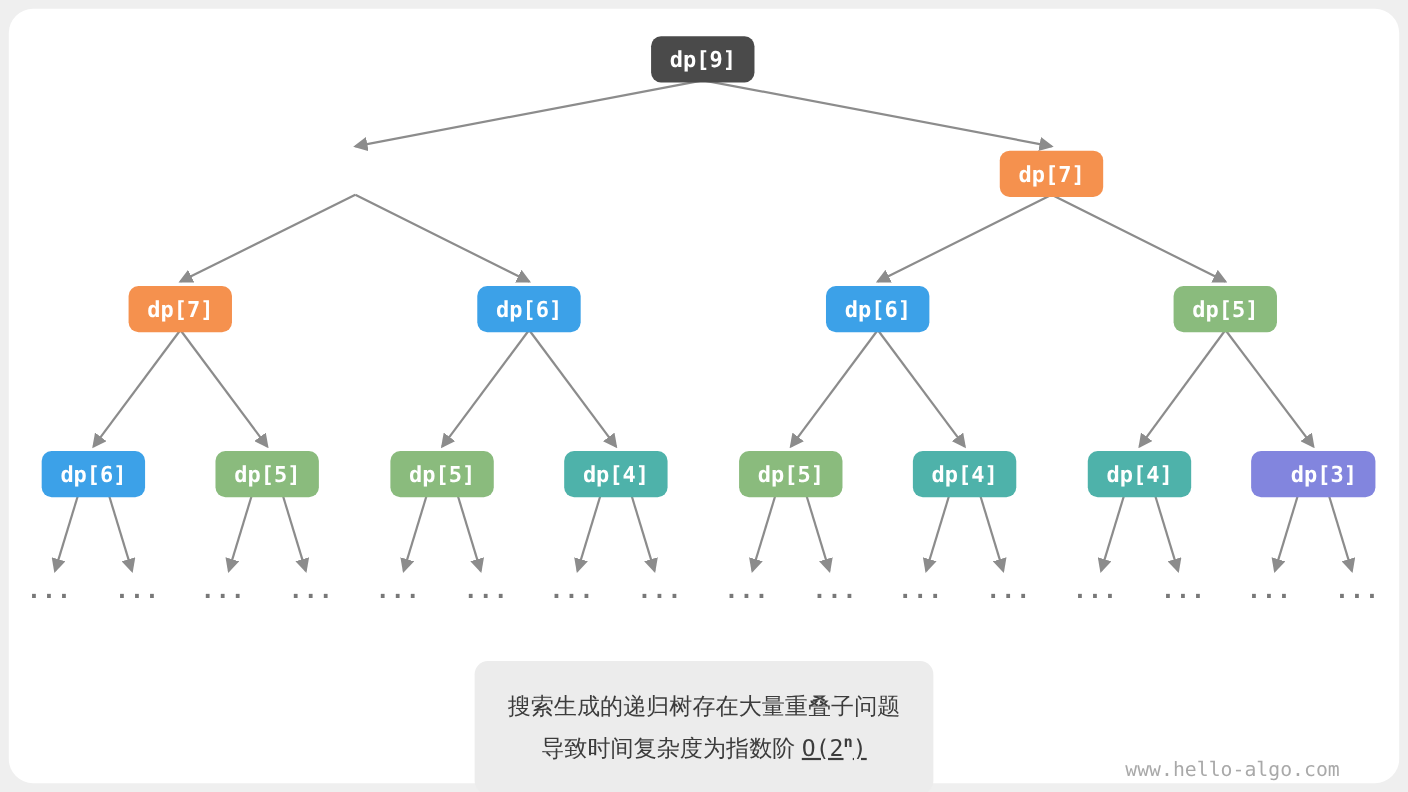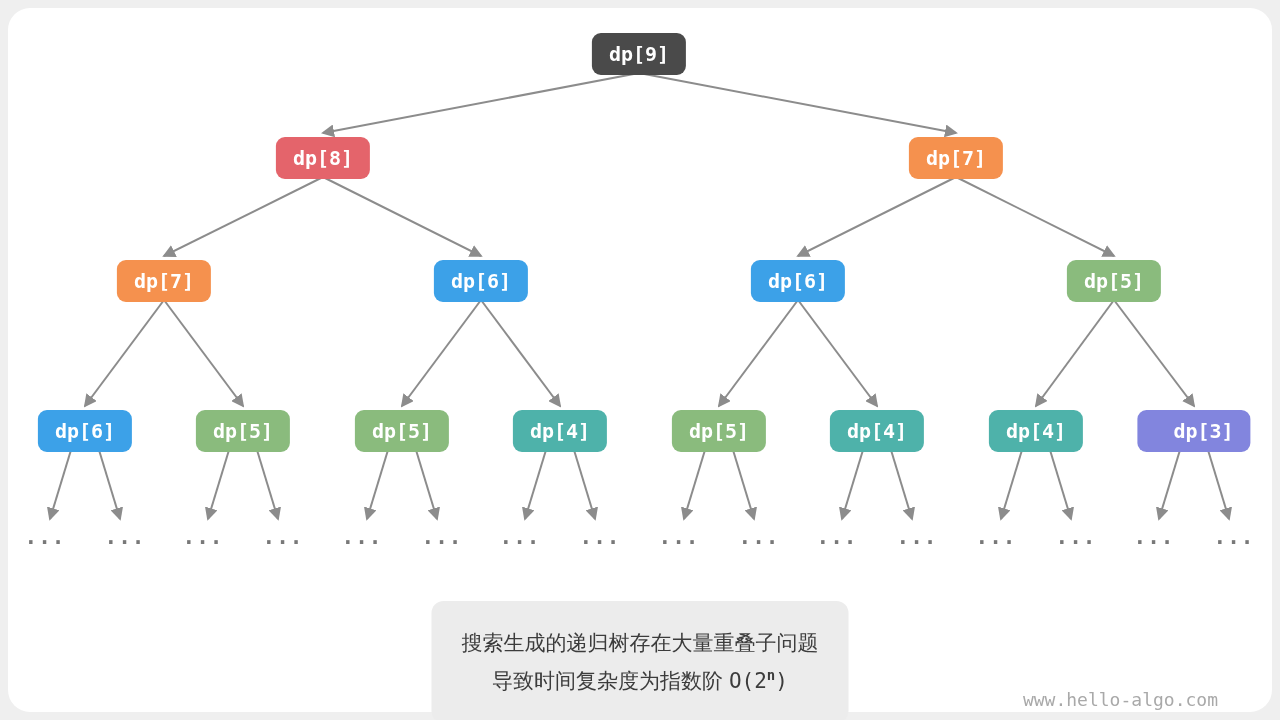--- a/index.html
+++ b/index.html
@@ -63,20 +63,21 @@
     color: var(--c-caption_text, #3c3c3c);
     border-radius: 12px;
     padding: 25px 30px;
     font-size: 21px;
     line-height: 33px;
     text-align: center;
     white-space: nowrap;
   }
   .caption .mono {
     font-family: "DejaVu Sans Mono", "Liberation Mono", monospace;
+    text-decoration: underline;
   }
   .caption .sup {
     font-family: "DejaVu Sans Mono", "Liberation Mono", monospace;
     font-weight: 700;
     font-size: 14px;
     vertical-align: super;
   }
   .watermark {
     position: absolute;
     right: 62px;
@@ -128,21 +129,20 @@
         <line x1="891" y1="450" x2="912" y2="519" stroke="#8c8c8c" stroke-width="2" marker-end="url(#arrow)"></line>
         <line x1="1022" y1="450" x2="1001" y2="519" stroke="#8c8c8c" stroke-width="2" marker-end="url(#arrow)"></line>
         <line x1="1050" y1="450" x2="1071" y2="519" stroke="#8c8c8c" stroke-width="2" marker-end="url(#arrow)"></line>
         <line x1="1180" y1="450" x2="1159" y2="519" stroke="#8c8c8c" stroke-width="2" marker-end="url(#arrow)"></line>
         <line x1="1208" y1="450" x2="1229" y2="519" stroke="#8c8c8c" stroke-width="2" marker-end="url(#arrow)"></line>
       </g>
   </svg>
 
   <div id="node-layer">
       <div class="tnode" style="left: 639px; top: 54px; background: rgb(74, 74, 74);">dp[9]</div>
-      <div class="tnode" style="left: 323px; top: 158px; background: rgb(228, 100, 107);">dp[8]</div>
       <div class="tnode" style="left: 956px; top: 158px; background: rgb(245, 145, 78);">dp[7]</div>
       <div class="tnode" style="left: 164px; top: 281px; background: rgb(245, 145, 78);">dp[7]</div>
       <div class="tnode" style="left: 481px; top: 281px; background: rgb(60, 161, 232);">dp[6]</div>
       <div class="tnode" style="left: 798px; top: 281px; background: rgb(60, 161, 232);">dp[6]</div>
       <div class="tnode" style="left: 1114px; top: 281px; background: rgb(138, 187, 125);">dp[5]</div>
       <div class="tnode" style="left: 85px; top: 431px; background: rgb(60, 161, 232);">dp[6]</div>
       <div class="tnode" style="left: 243px; top: 431px; background: rgb(138, 187, 125);">dp[5]</div>
       <div class="tnode" style="left: 402px; top: 431px; background: rgb(138, 187, 125);">dp[5]</div>
       <div class="tnode" style="left: 560px; top: 431px; background: rgb(78, 178, 170);">dp[4]</div>
       <div class="tnode" style="left: 719px; top: 431px; background: rgb(138, 187, 125);">dp[5]</div>

